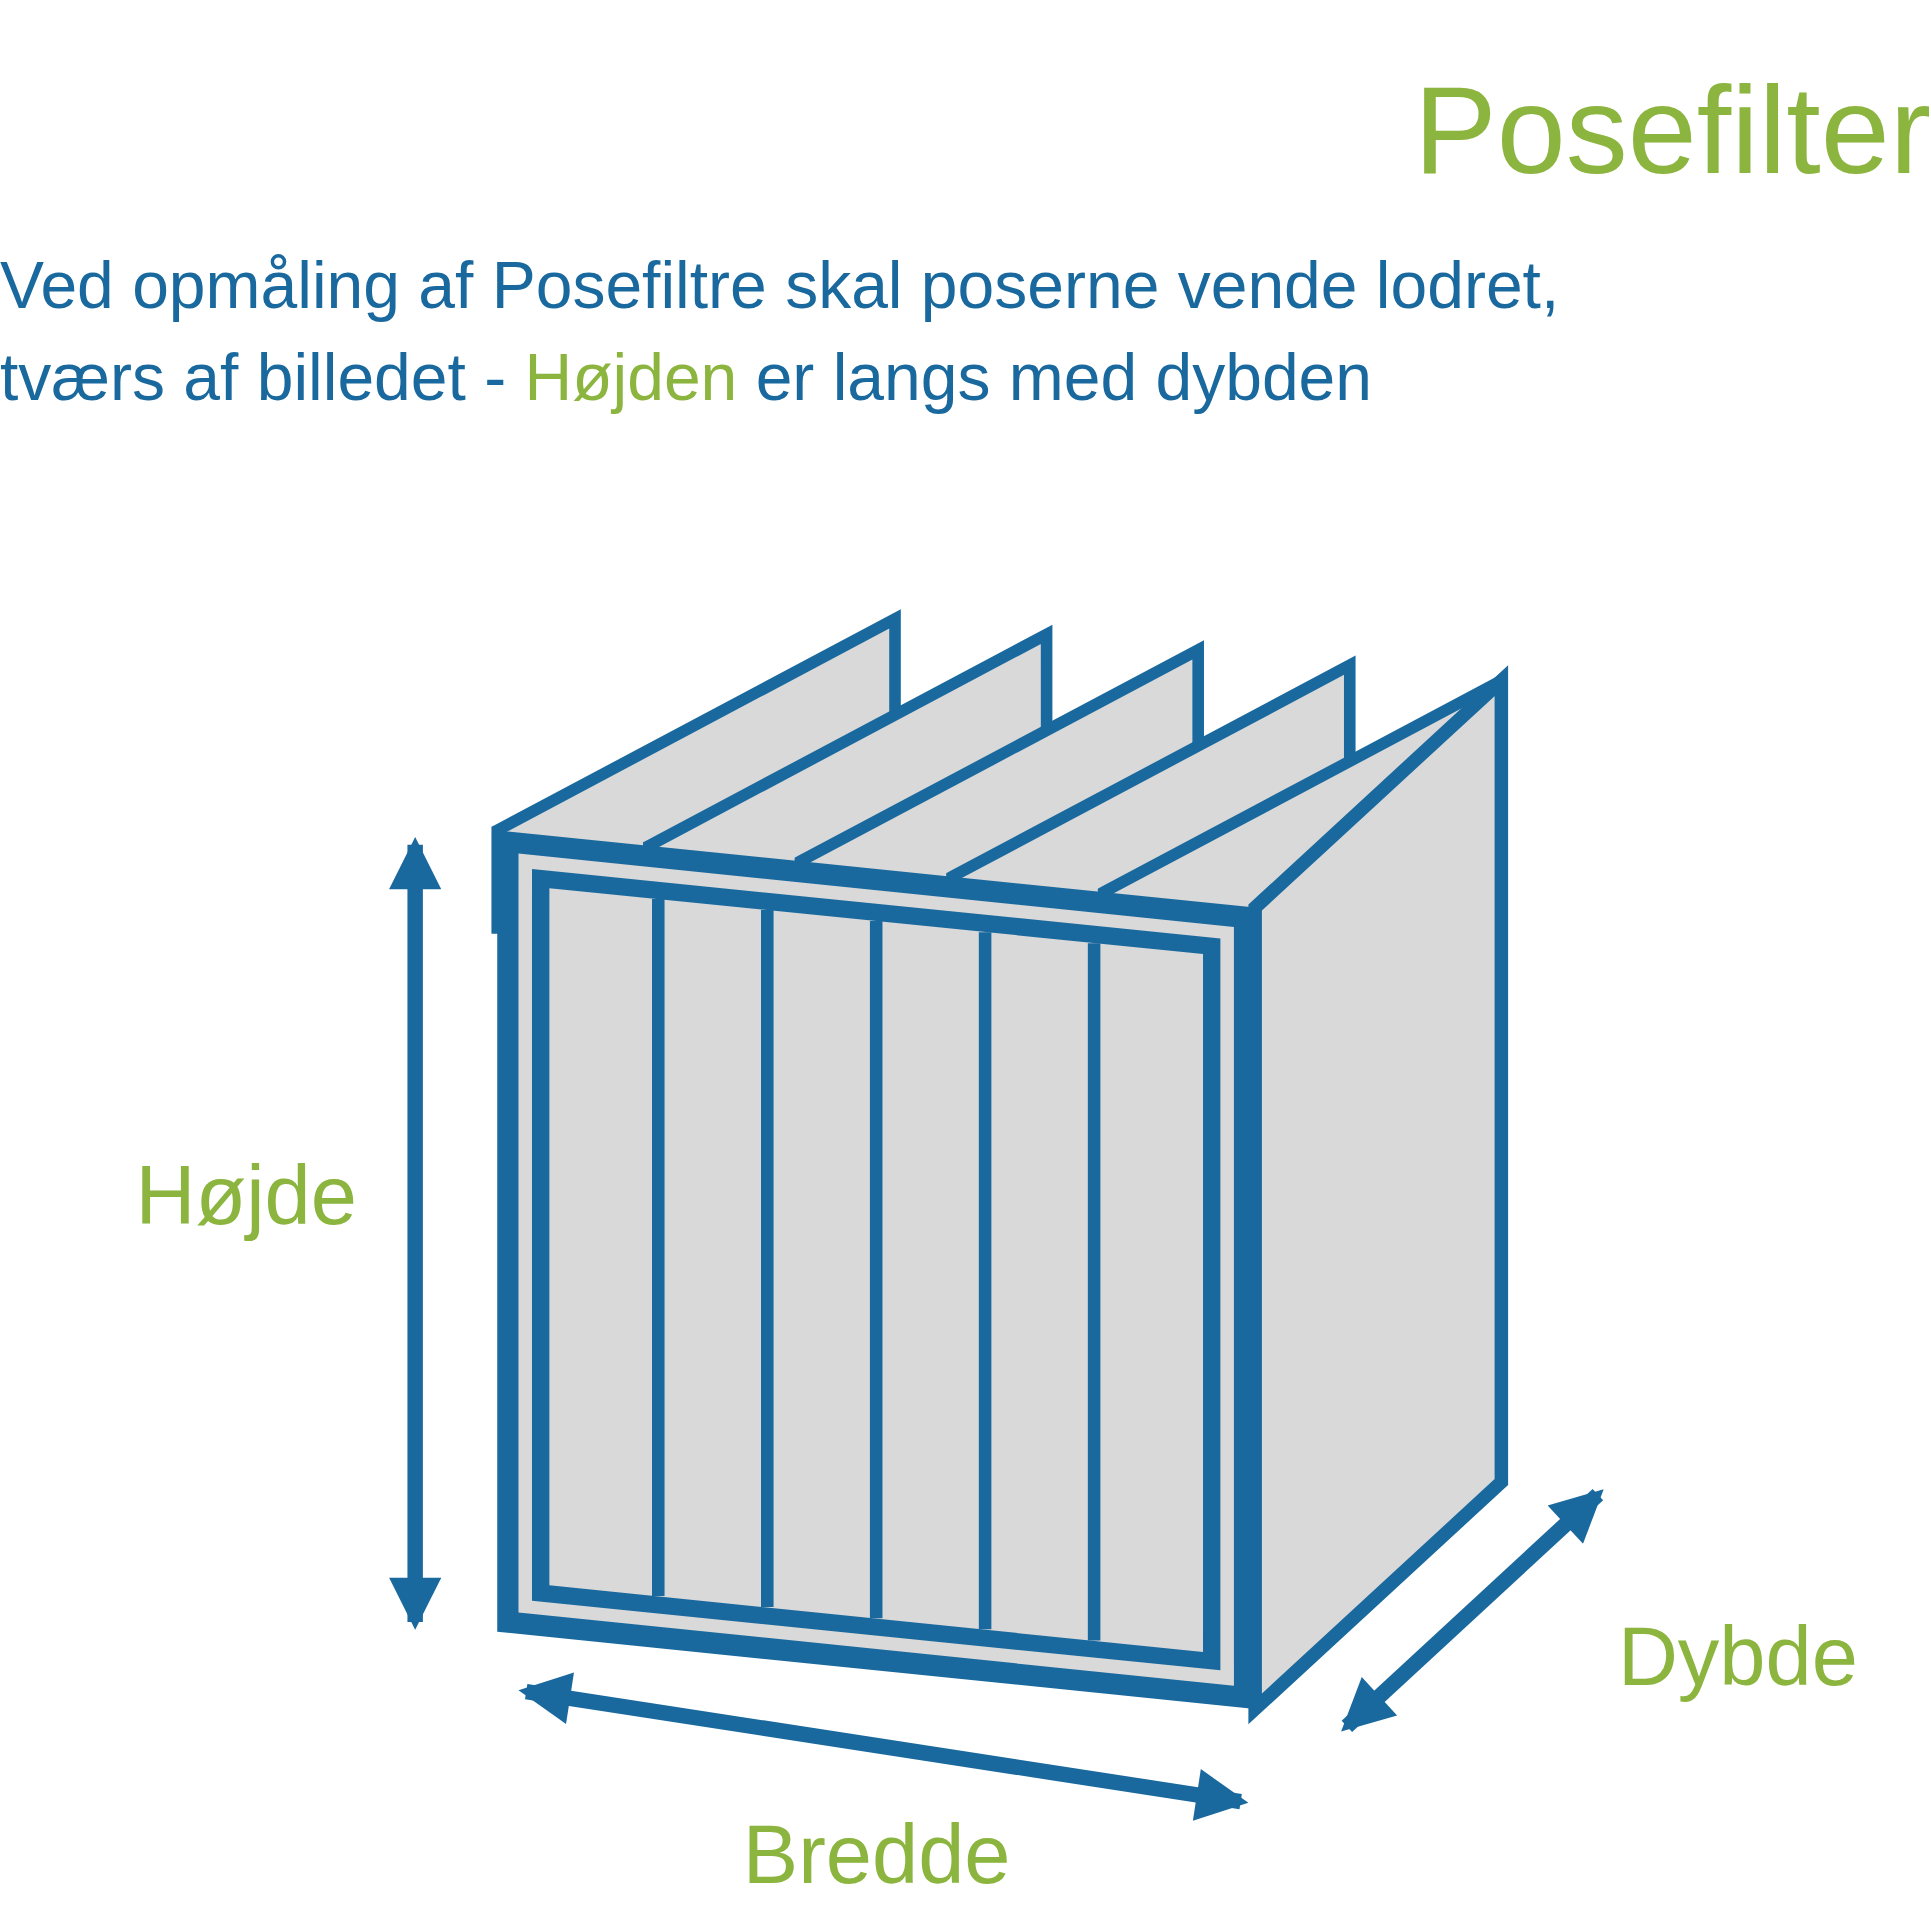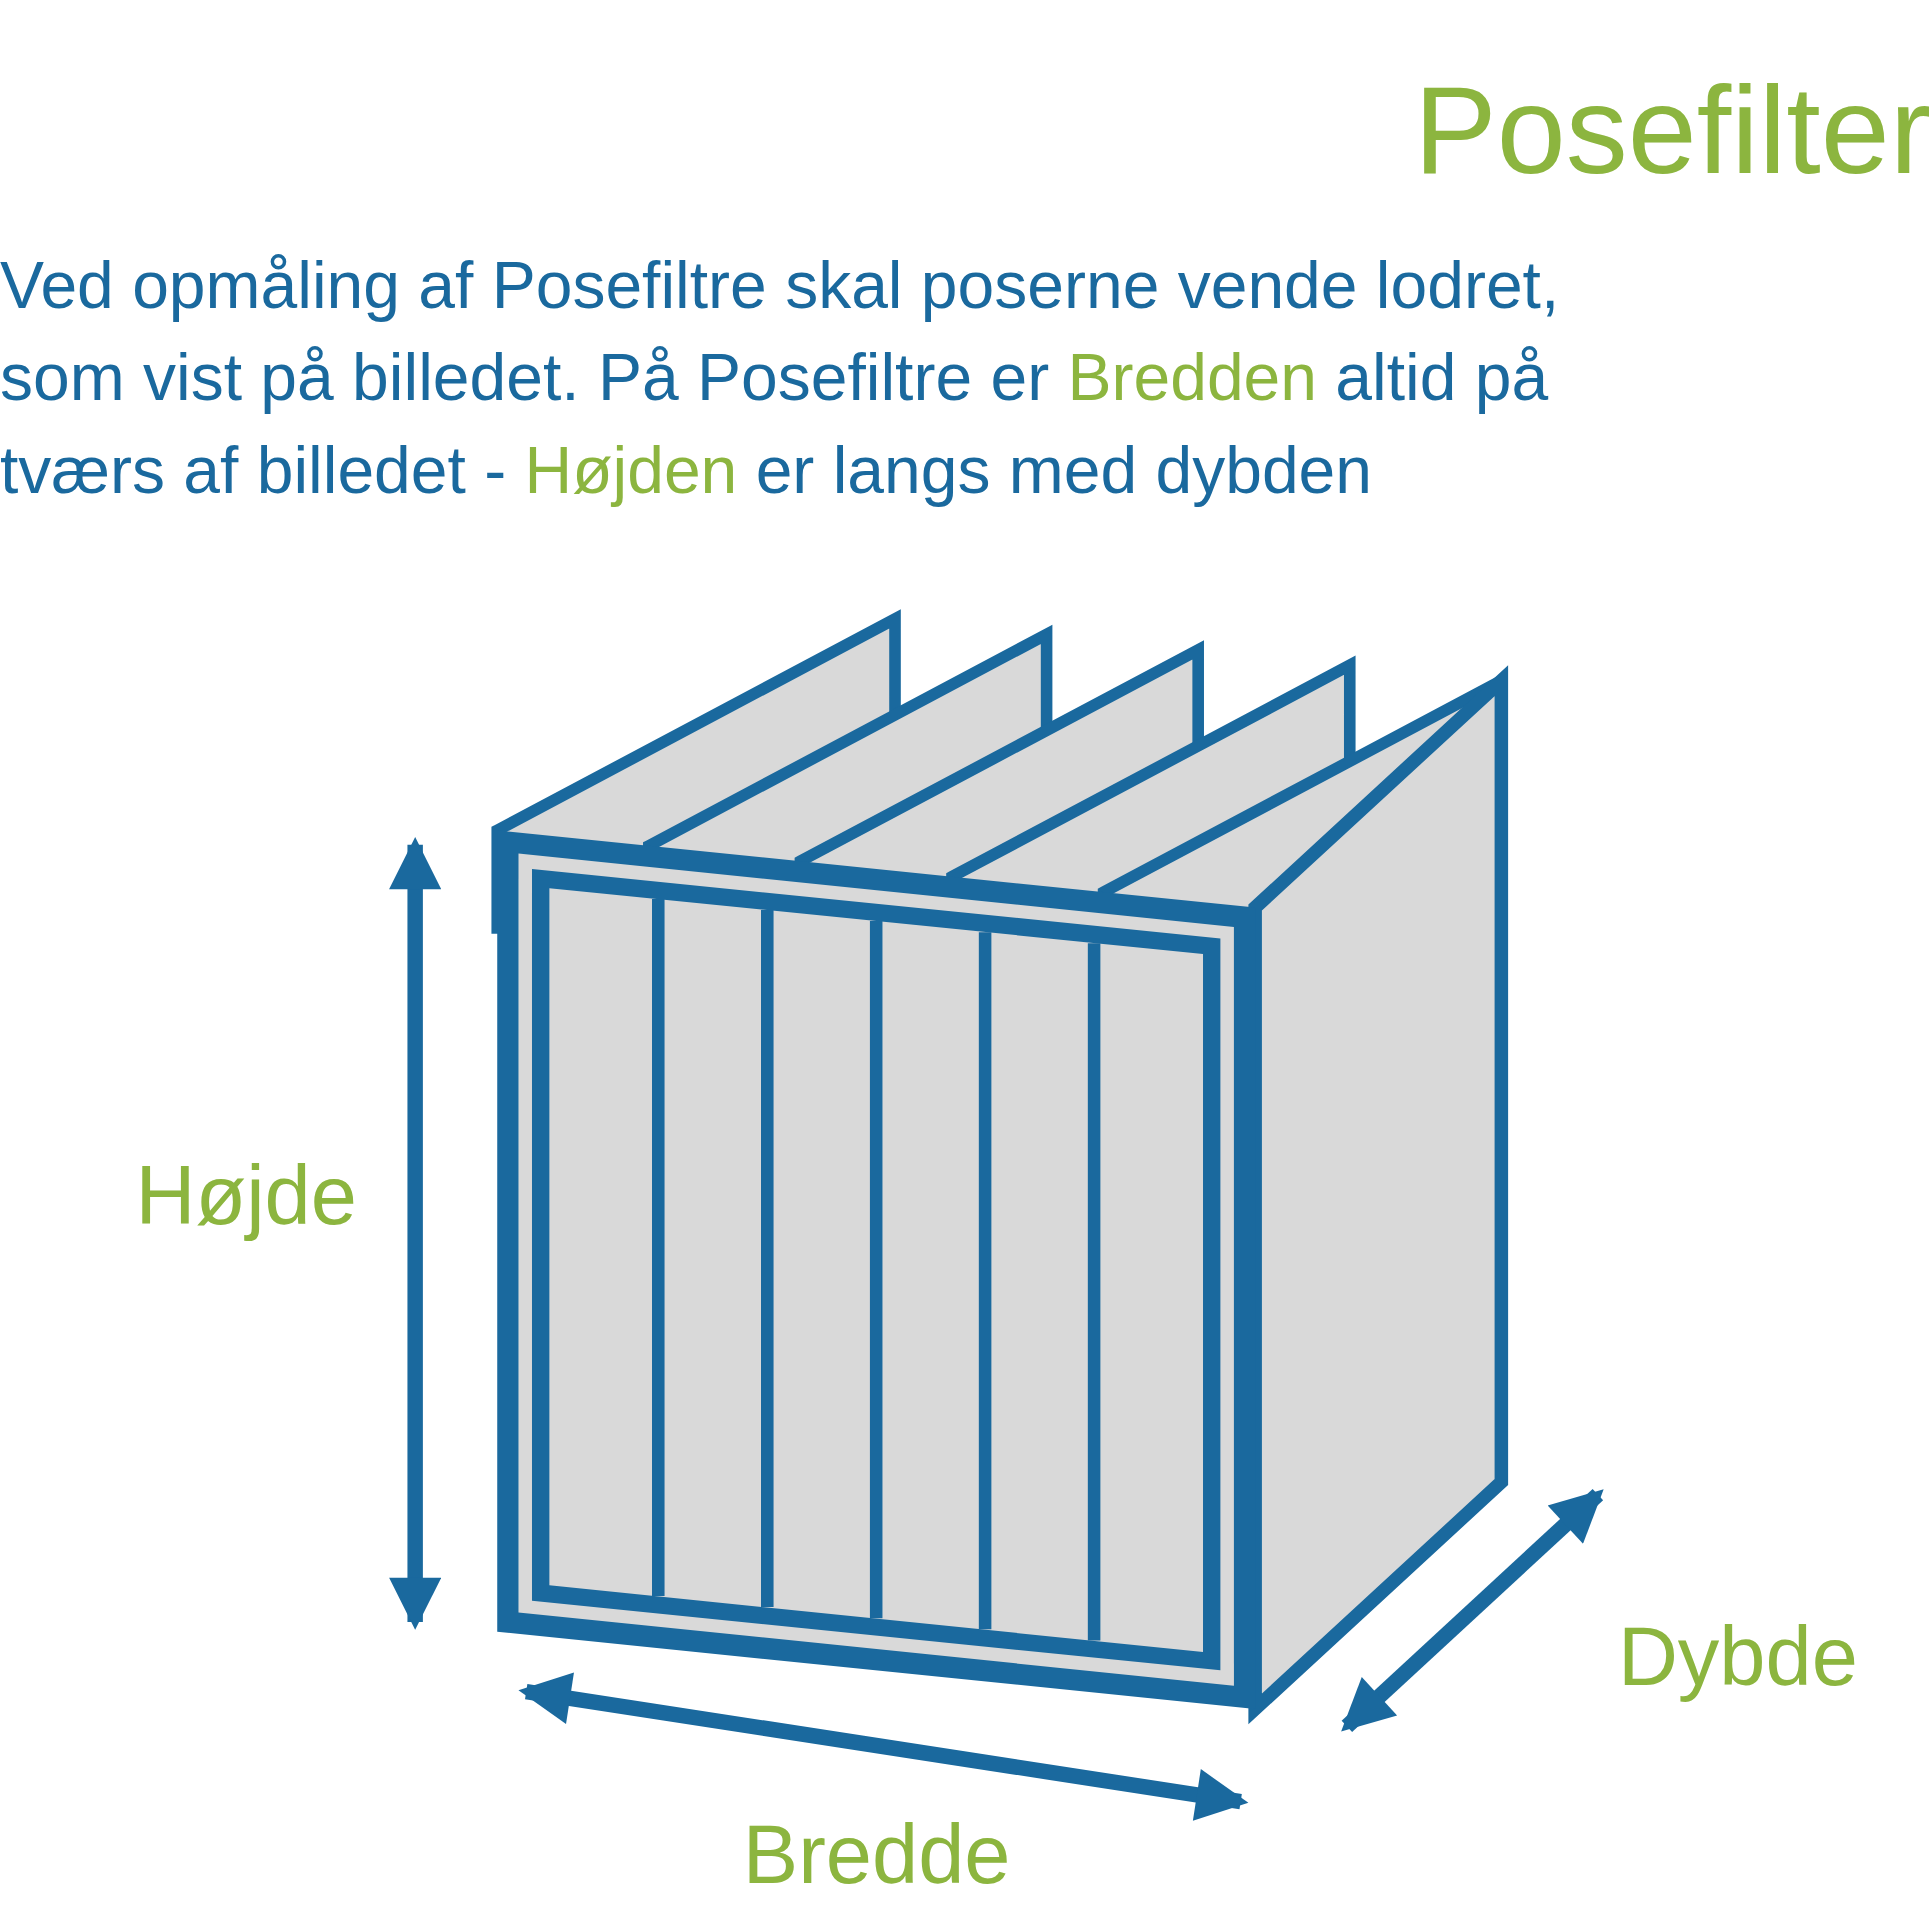--- a/index.html
+++ b/index.html
@@ -52,21 +52,20 @@
     font-family:"Liberation Sans", sans-serif;
   }
 </style>
 </head>
 <body>
 
 <h1 class="page-title">Posefilter</h1>
 
 <div class="para">
   <div><span>Ved opmåling af Posefiltre skal poserne vende lodret,</span></div>
-  <div><span>som vist på billedet. På Posefiltre er </span><span class="green">Bredden</span><span> altid på</span></div>
   <div><span>tværs af billedet - </span><span class="green">Højden</span><span> er langs med dybden</span></div>
 </div>
 
 <svg class="diagram" viewBox="0 0 2000 2000" xmlns="http://www.w3.org/2000/svg">
   <defs>
     <marker id="ah" viewBox="0 0 10 10" refX="8.5" refY="5" markerWidth="62" markerHeight="54" markerUnits="userSpaceOnUse" orient="auto-start-reverse">
       <path d="M0,0 L10,5 L0,10 Z" style="fill:var(--blue)"></path>
     </marker>
   </defs>
 

